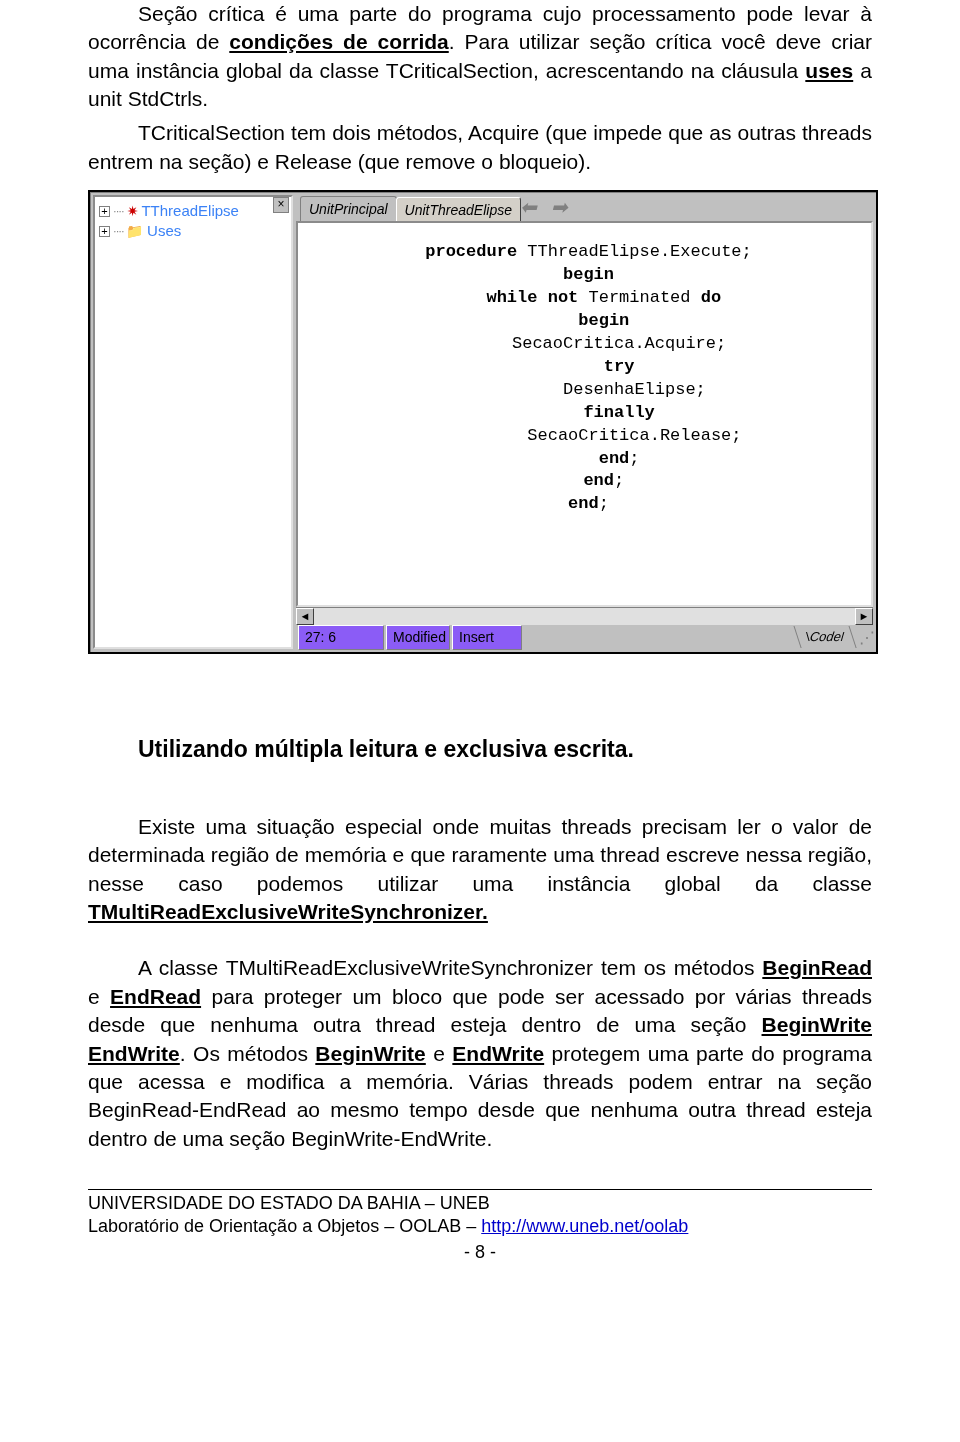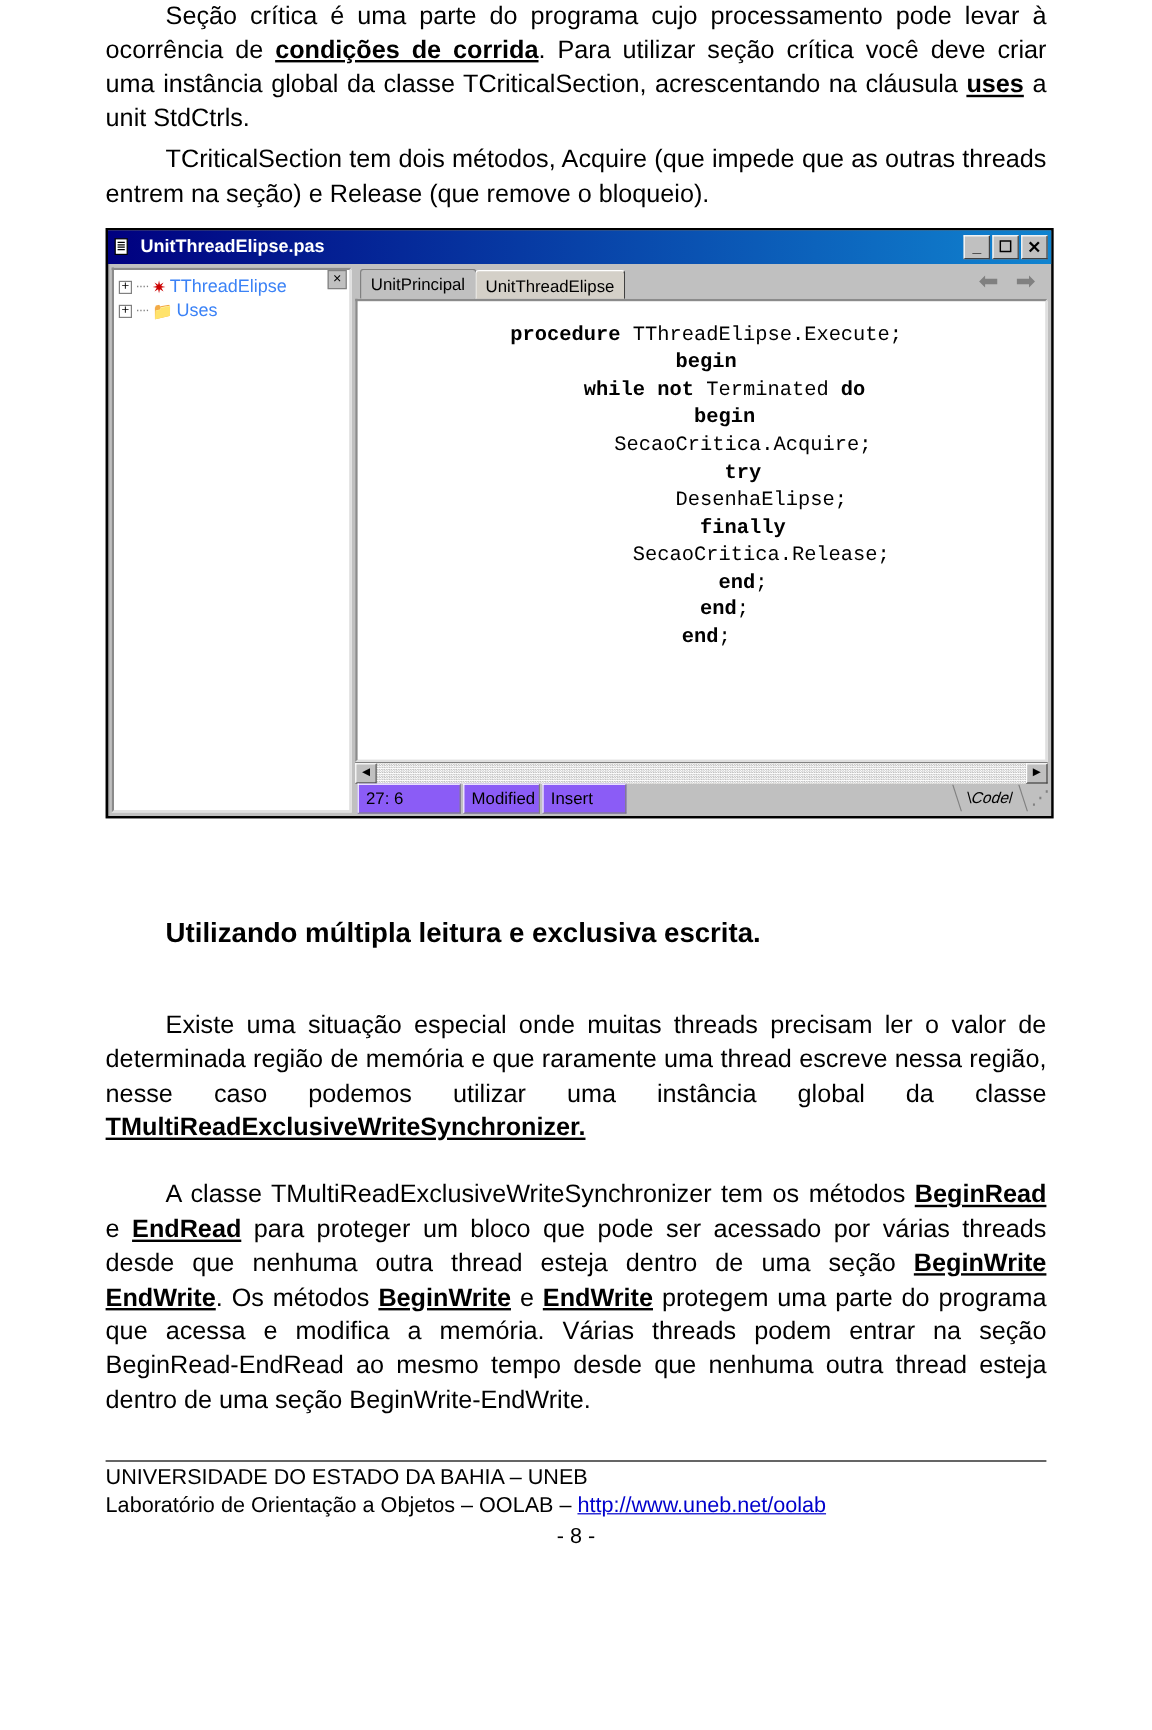--- a/index.html
+++ b/index.html
@@ -100,21 +100,21 @@
   .editor-area {
     flex:1;
     display:flex;
     flex-direction:column;
     margin:3px;
   }
   .tab-row {
     display:flex; align-items:flex-end; height:26px;
     padding-left:4px;
     background:#c0c0c0;
-    justify-content:space-between;
+    font-style:italic;
   }
   .tabs-left { display:flex; align-items:flex-end; }
   .tab {
     border: 1px solid #808080;
     border-bottom:none;
     background:#c0c0c0;
     padding:3px 8px 2px 8px;
     font-size:14px;
     color:#000;
     margin-right:-1px;
@@ -216,37 +216,20 @@
 
 <p class="justify">
   <span class="indent" style="display:inline-block;width:50px;"></span><span>Seção crítica é uma parte do programa cujo processamento pode levar à ocorrência de </span><span class="bold">condições de corrida</span><span>. Para utilizar seção crítica você deve criar uma instância global da classe TCriticalSection, acrescentando na cláusula </span><span class="bold">uses</span><span> a unit StdCtrls.</span>
 </p>
 
 <p class="justify" style="text-indent:50px;">
   <span>TCriticalSection tem dois métodos, Acquire (que impede que as outras threads entrem na seção) e Release (que remove o bloqueio).</span>
 </p>
 
 <div class="ide-window">
-  <div class="titlebar">
-    <span class="ticon">
-      <svg width="16" height="16" viewBox="0 0 16 16">
-            <rect x="2" y="1" width="10" height="13" fill="#fff" stroke="#000" stroke-width="1"></rect>
-            <line x1="4" y1="4" x2="10" y2="4" stroke="#000"></line>
-            <line x1="4" y1="6" x2="10" y2="6" stroke="#000"></line>
-            <line x1="4" y1="8" x2="10" y2="8" stroke="#000"></line>
-            <line x1="4" y1="10" x2="10" y2="10" stroke="#000"></line>
-          </svg>
-    </span>
-    <span class="title-text">UnitThreadElipse.pas</span>
-    <div class="win-btns">
-      <div class="win-btn">_</div>
-      <div class="win-btn">☐</div>
-      <div class="win-btn close">✕</div>
-    </div>
-  </div>
 
   <div class="ide-body">
     <div class="tree-panel">
       <div class="tree-close">×</div>
       <div class="tree-row">
         <span class="exp-box">+</span>
         <span class="dots">····</span>
         <span class="tree-icon gear">✷</span>
         <span class="tree-label">TThreadElipse</span>
       </div>

